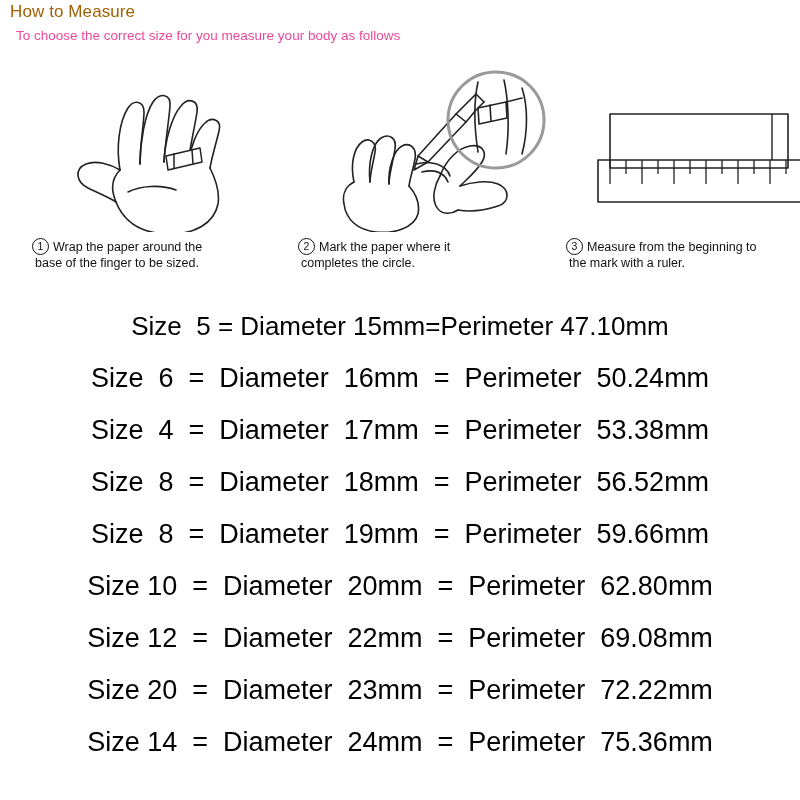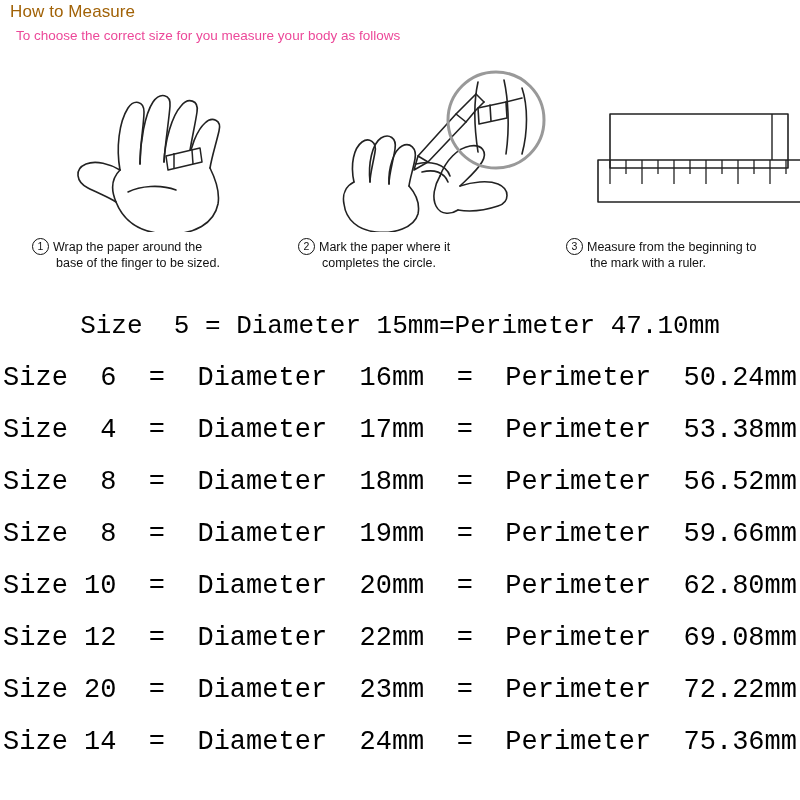--- a/index.html
+++ b/index.html
@@ -80,30 +80,30 @@
     text-align: center;
     font-size: 10.5px;
     margin-right: 4px;
     vertical-align: 1px;
   }
   .caption .txt {
     display: inline;
   }
   .caption .line2 {
     display: block;
-    margin-left: 24px;
+    margin-left: 3px;
   }
   .table {
     position: absolute;
     left: 0;
     top: 300px;
     width: 800px;
   }
   .row {
-    font-family: Liberation Mono, monospace;
+    font-family: Liberation Sans, sans-serif;
     font-size: 27px;
     text-align: center;
     line-height: 52px;
     height: 52px;
     color: #000;
     white-space: pre;
   }
   .row.first {
     font-size: 26px;
   }

